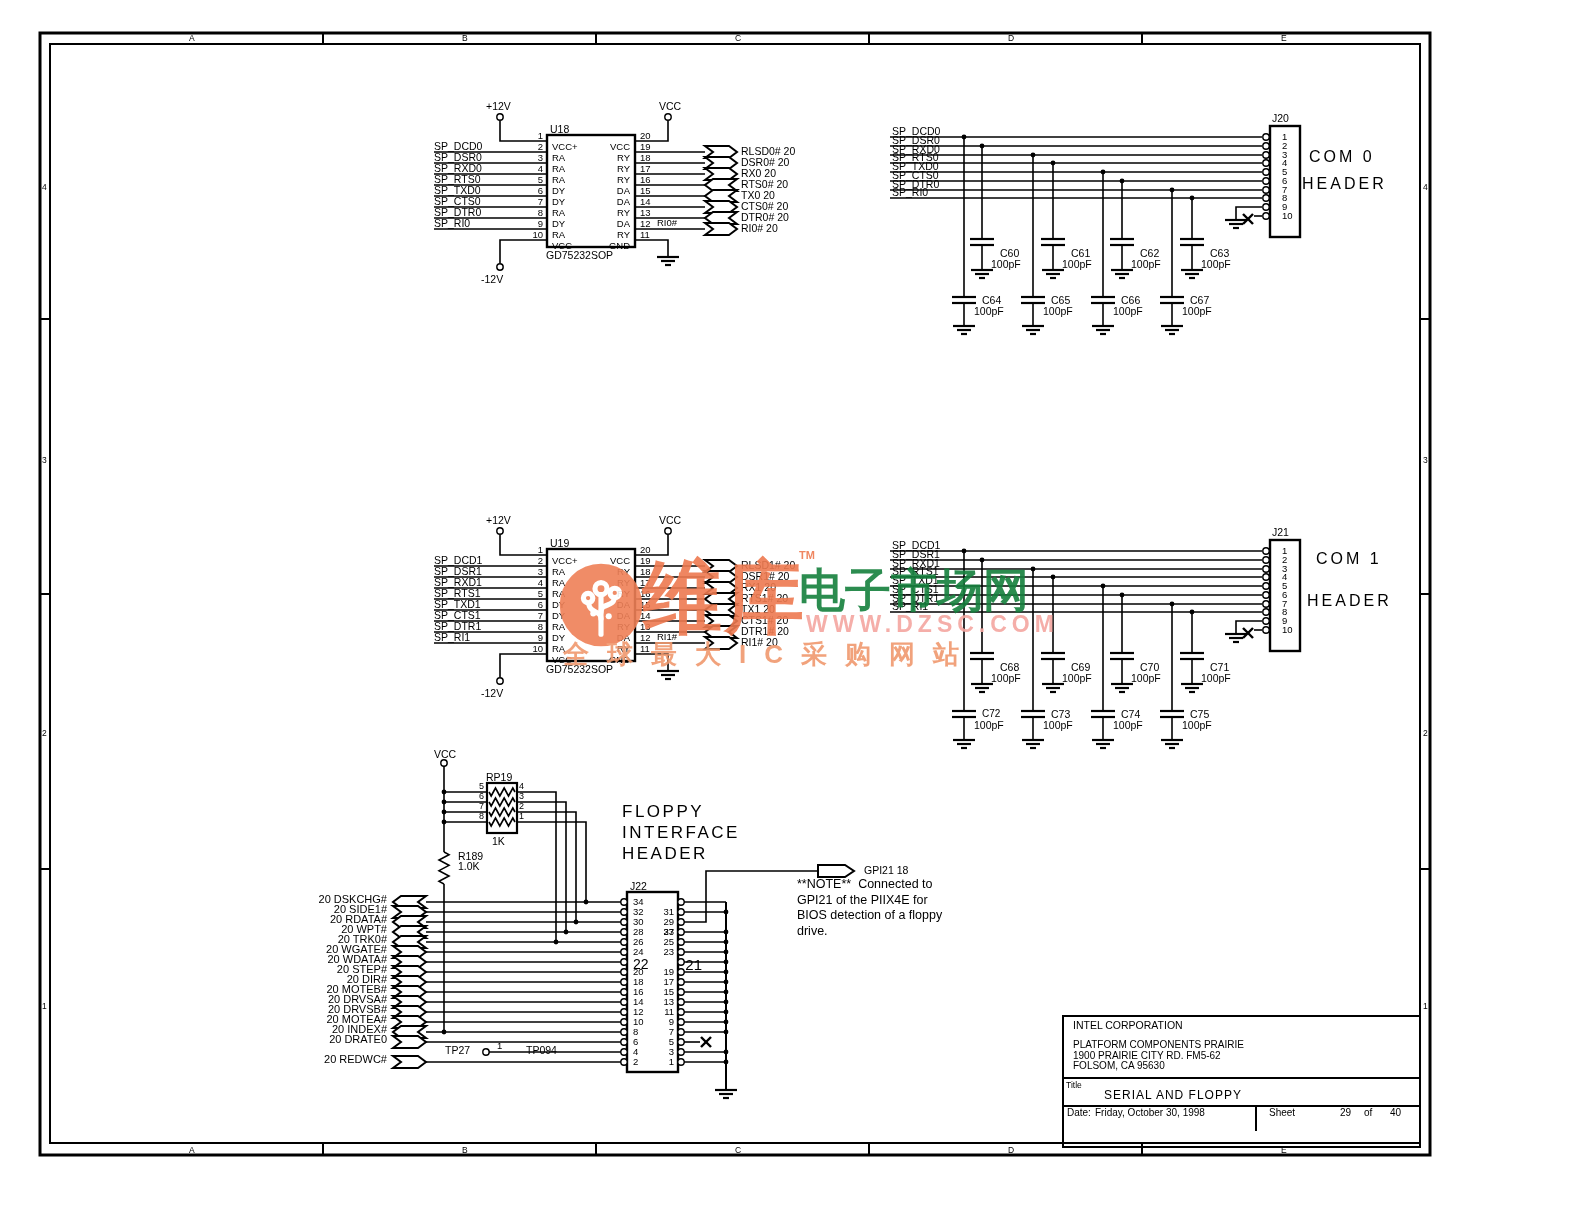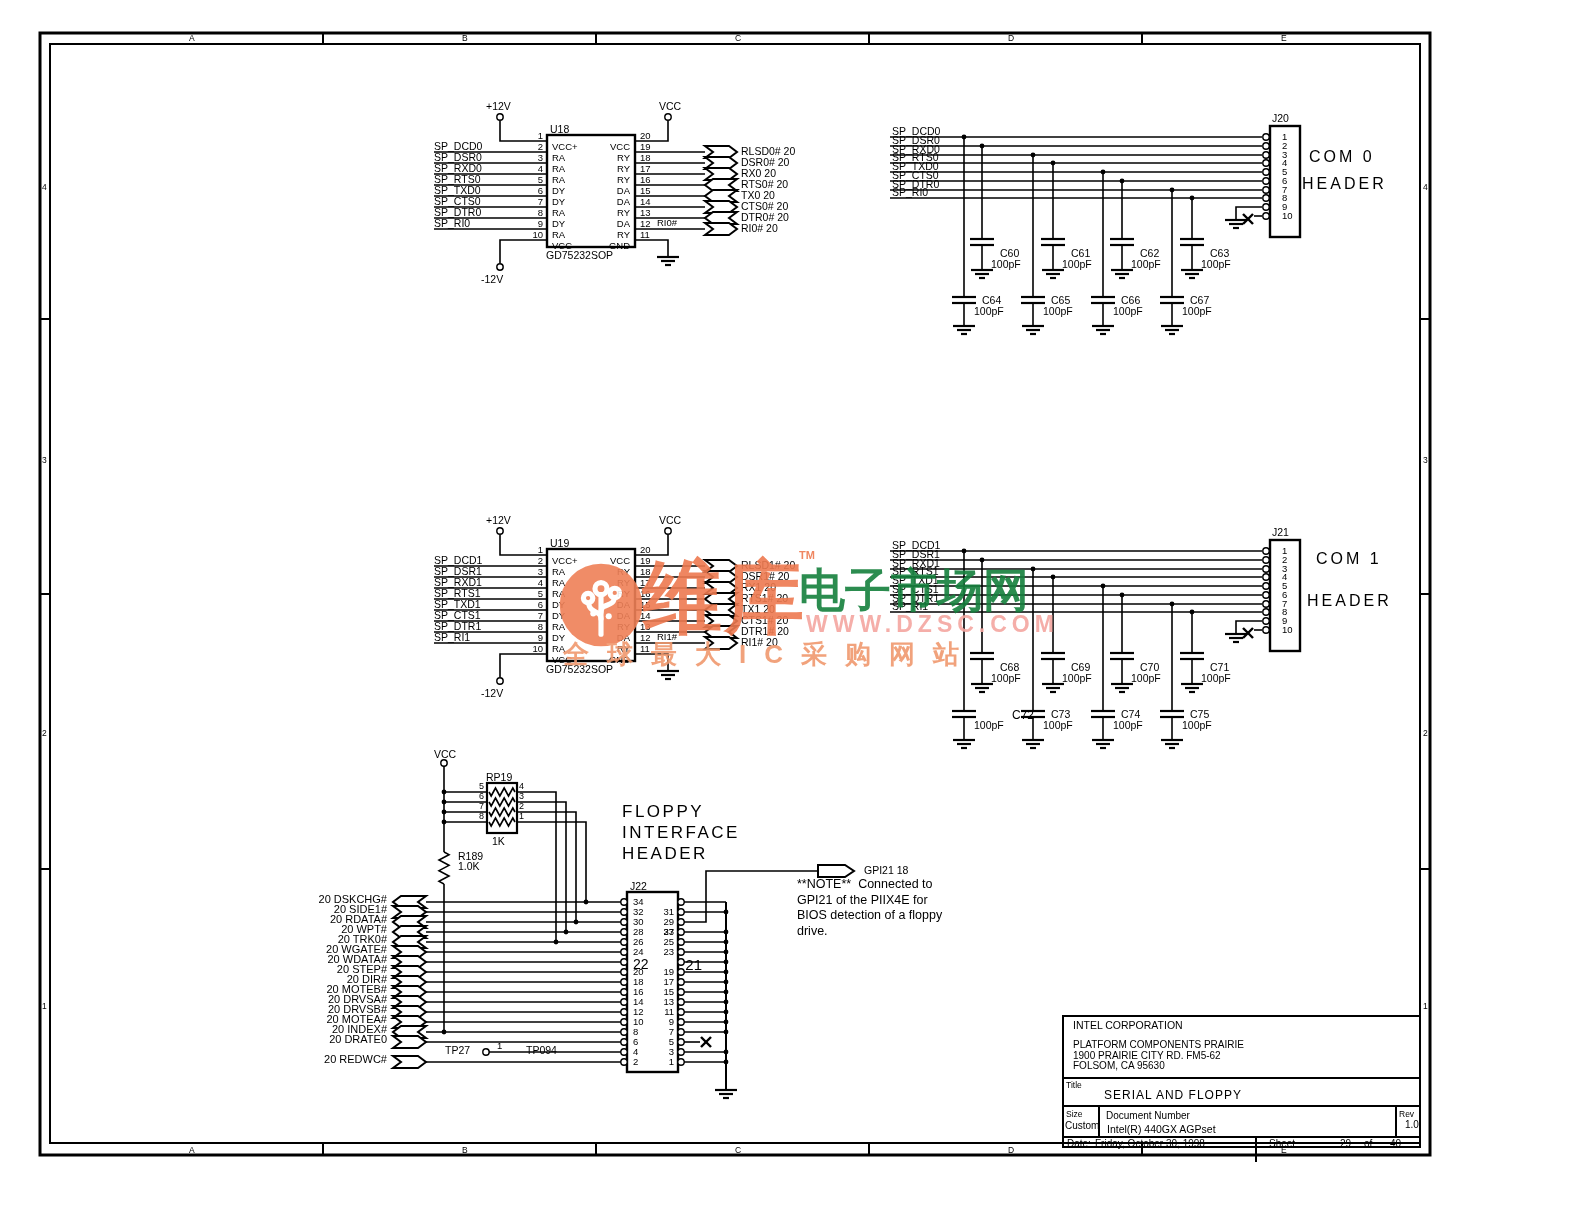--- a/index.html
+++ b/index.html
@@ -642,21 +642,21 @@
       <div class="lab" style="left: 892px; top: 593px; font-size: 10.5px;">SP_DTR1</div>
       <div class="lab" style="left: 892px; top: 601px; font-size: 10.5px;">SP_RI1</div>
       <div class="lab" style="left: 1000px; top: 662px; font-size: 10.5px;">C68</div>
       <div class="lab" style="left: 991px; top: 673px; font-size: 10.5px;">100pF</div>
       <div class="lab" style="left: 1071px; top: 662px; font-size: 10.5px;">C69</div>
       <div class="lab" style="left: 1062px; top: 673px; font-size: 10.5px;">100pF</div>
       <div class="lab" style="left: 1140px; top: 662px; font-size: 10.5px;">C70</div>
       <div class="lab" style="left: 1131px; top: 673px; font-size: 10.5px;">100pF</div>
       <div class="lab" style="left: 1210px; top: 662px; font-size: 10.5px;">C71</div>
       <div class="lab" style="left: 1201px; top: 673px; font-size: 10.5px;">100pF</div>
-      <div class="lab" style="left: 982px; top: 709px; font-size: 12px; margin-left: 30px;">C72</div>
+      <div class="lab" style="left: 982px; top: 709px; font-size: 10px;">C72</div>
       <div class="lab" style="left: 974px; top: 720px; font-size: 10.5px;">100pF</div>
       <div class="lab" style="left: 1051px; top: 709px; font-size: 10.5px;">C73</div>
       <div class="lab" style="left: 1043px; top: 720px; font-size: 10.5px;">100pF</div>
       <div class="lab" style="left: 1121px; top: 709px; font-size: 10.5px;">C74</div>
       <div class="lab" style="left: 1113px; top: 720px; font-size: 10.5px;">100pF</div>
       <div class="lab" style="left: 1190px; top: 709px; font-size: 10.5px;">C75</div>
       <div class="lab" style="left: 1182px; top: 720px; font-size: 10.5px;">100pF</div>
       <div class="lab hdr" style="left: 1316px; top: 551px; font-size: 16px;">COM 1</div>
       <div class="lab hdr" style="left: 1307px; top: 593px; font-size: 16px;">HEADER</div>
       <div class="lab" style="left: 630px; top: 881px; font-size: 10.5px;">J22</div>
@@ -740,30 +740,20 @@
     <div class="tb-r1">
       <div class="tbl" style="left:9px;top:3px;font-size:10.5px">INTEL CORPORATION</div>
       <div class="tbl" style="left:9px;top:23px">PLATFORM COMPONENTS PRAIRIE</div>
       <div class="tbl" style="left:9px;top:34px">1900 PRAIRIE CITY RD. FM5-62</div>
       <div class="tbl" style="left:9px;top:44px">FOLSOM, CA 95630</div>
     </div>
     <div class="tb-r2">
       <div class="tbl" style="left:2px;top:2px;font-size:8.5px">Title</div>
       <div class="tbl" style="left:40px;top:10px;font-size:12px;letter-spacing:1px">SERIAL AND FLOPPY</div>
     </div>
-    <div class="tb-r3">
-      <div class="vline" style="left:34px"></div>
-      <div class="vline" style="left:331px"></div>
-      <div class="tbl" style="left:2px;top:3px;font-size:8.5px">Size</div>
-      <div class="tbl" style="left:1px;top:14px">Custom</div>
-      <div class="tbl" style="left:42px;top:4px">Document Number</div>
-      <div class="tbl" style="left:43px;top:17px;font-size:10.5px">Intel(R) 440GX AGPset</div>
-      <div class="tbl" style="left:335px;top:3px;font-size:8.5px">Rev</div>
-      <div class="tbl" style="left:341px;top:13px">1.0</div>
-    </div>
     <div class="tb-r4">
       <div class="vline" style="left:191px"></div>
       <div class="tbl" style="left:3px;top:1px">Date:</div>
       <div class="tbl" style="left:31px;top:1px">Friday, October 30, 1998</div>
       <div class="tbl" style="left:205px;top:1px">Sheet</div>
       <div class="tbl" style="left:276px;top:1px">29</div>
       <div class="tbl" style="left:300px;top:1px">of</div>
       <div class="tbl" style="left:326px;top:1px">40</div>
     </div>
   </div>

